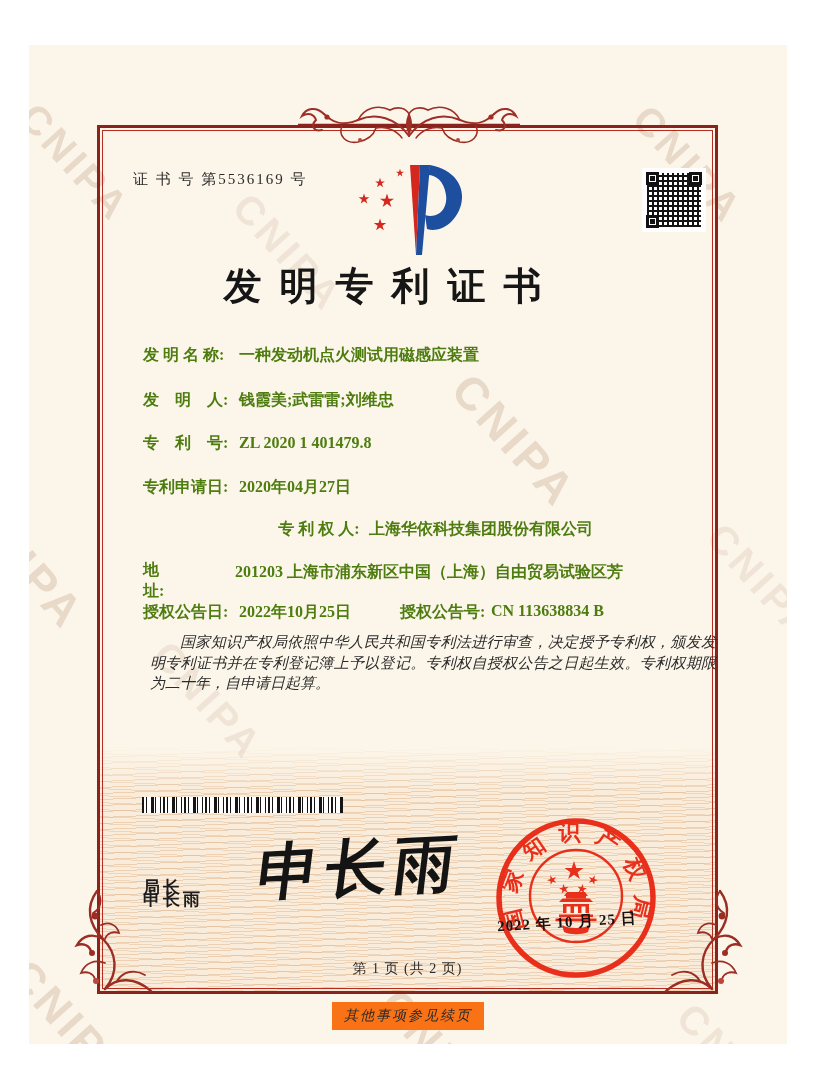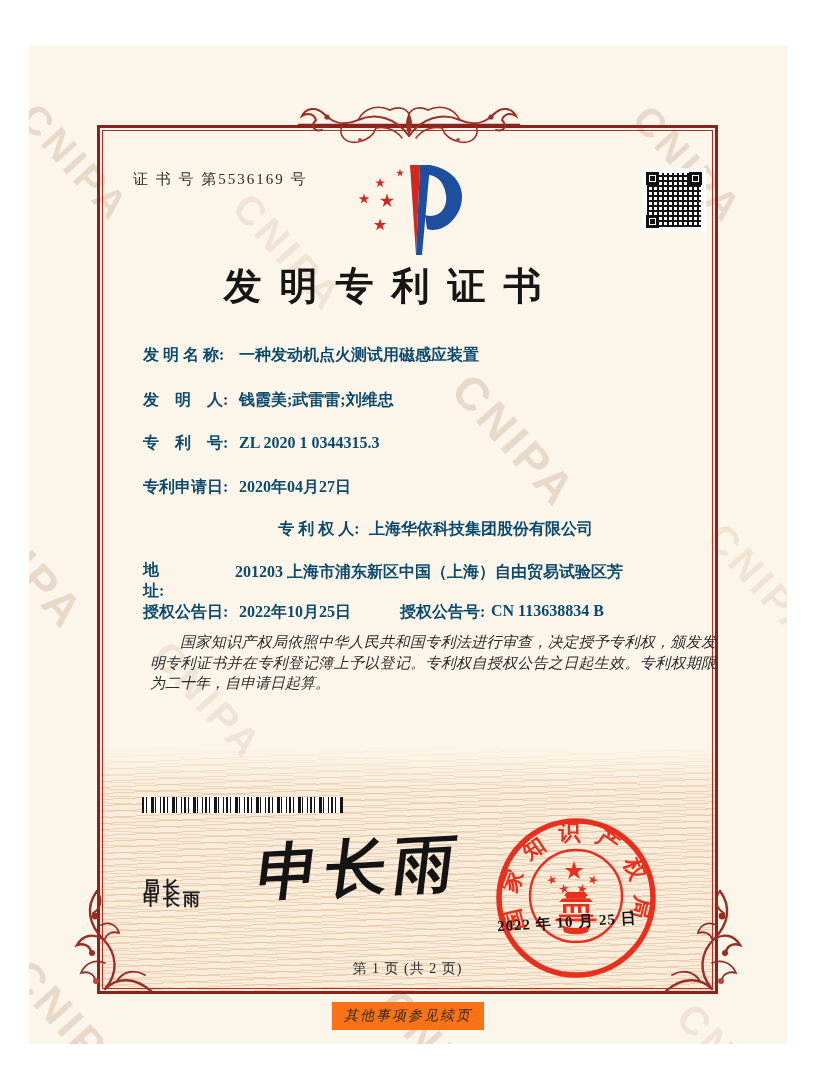--- a/index.html
+++ b/index.html
@@ -33,21 +33,21 @@
   .qr-pattern{position:absolute;left:5px;top:5px;width:54px;height:54px;
       background-image:
         repeating-linear-gradient(90deg,#141414 0 2px,rgba(255,255,255,0) 2px 5px),
         repeating-linear-gradient(0deg,#141414 0 2px,#ffffff 2px 5px);}
   .finder{position:absolute;width:13px;height:13px;border:3px solid #111;background:#fff;box-sizing:border-box;}
   .finder::after{content:"";position:absolute;left:1px;top:1px;width:5px;height:5px;background:#111;}
   .f-tl{left:4px;top:4px;} .f-tr{right:4px;top:4px;} .f-bl{left:4px;bottom:4px;}
   .title{position:absolute;left:97px;top:261px;width:571px;text-align:center;
          font-size:38px;font-weight:bold;letter-spacing:18px;padding-left:18px;
          box-sizing:border-box;color:#161616;}
-  .frow{position:absolute;left:143px;width:580px;font-size:16px;font-weight:600;color:#0c4a6e;}
+  .frow{position:absolute;left:143px;width:580px;font-size:16px;font-weight:600;color:#4d7c0f;}
   .flabel{display:inline-block;width:92px;}
   .fvalue{display:inline-block;}
   .addr-val{display:inline-block;vertical-align:top;width:470px;line-height:24px;}
   .grant2-label{position:absolute;left:257px;top:0;}
   .grant2-value{position:absolute;left:348px;top:0;}
   .legal{position:absolute;left:150px;top:632px;width:566px;font-size:15px;line-height:20.5px;
          font-style:italic;color:#2a2a2a;text-align:justify;}
   .legal p{margin:0;text-indent:2em;}
   .barcode{position:absolute;left:142px;top:797px;width:201px;height:16px;z-index:4;
       background:repeating-linear-gradient(90deg,#151515 0 2px,#fff 2px 4px,#151515 4px 5px,
@@ -174,21 +174,21 @@
       <span class="fvalue">一种发动机点火测试用磁感应装置</span>
     </div>
 
     <div class="frow" style="top:390px;">
       <span class="flabel">发　明　人:</span>
       <span class="fvalue">钱霞美;武雷雷;刘维忠</span>
     </div>
 
     <div class="frow" style="top:433px;">
       <span class="flabel">专　利　号:</span>
-      <span class="fvalue">ZL 2020 1 0344315.3</span>
+      <span class="fvalue">ZL 2020 1 401479.8</span>
     </div>
 
     <div class="frow" style="top:477px;">
       <span class="flabel">专利申请日:</span>
       <span class="fvalue">2020年04月27日</span>
     </div>
 
     <div class="frow" style="top:519px;text-align:center;">
       <span class="flabel">专 利 权 人:</span>
       <span class="fvalue">上海华依科技集团股份有限公司</span>

